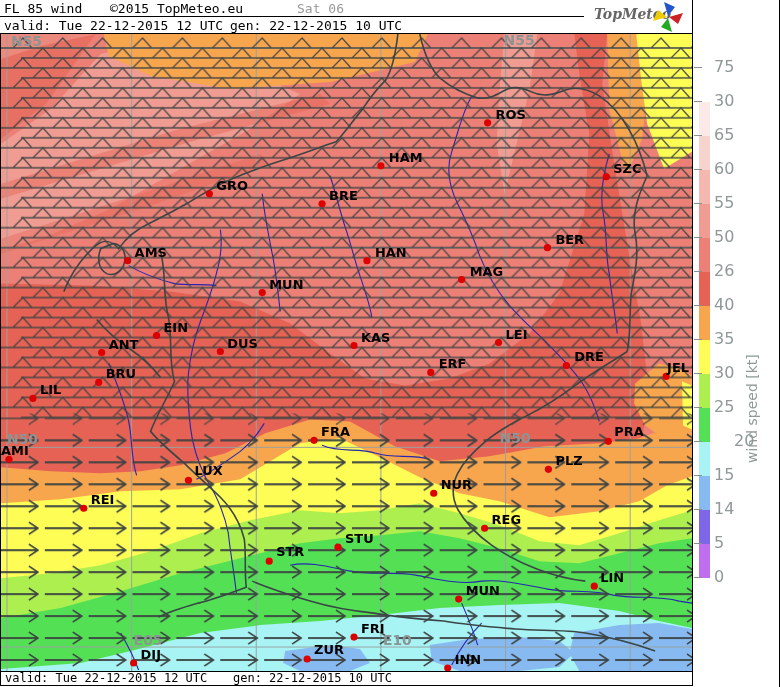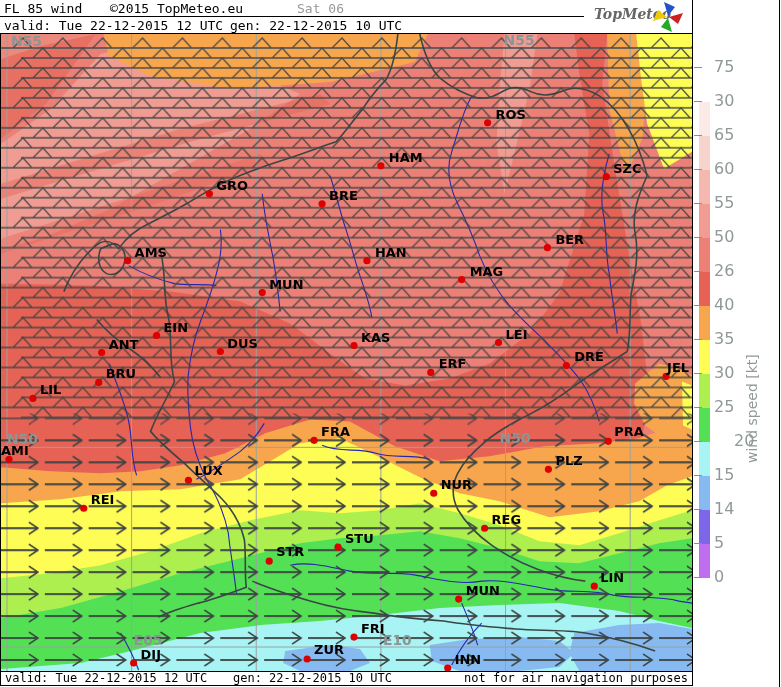--- a/index.html
+++ b/index.html
@@ -268,16 +268,15 @@
         <div class="ticklabel" style="top: 536px;">0</div>
       </div>
     <div id="legend-title">wind speed [kt]</div>
   </div>
 
   <div id="pageborder-right"></div>
 
   <div id="footer">
     <span class="f" style="left:4px">valid: Tue 22-12-2015 12 UTC</span>
     <span class="f" style="left:232px">gen: 22-12-2015 10 UTC</span>
-    <span class="f" style="right:4px">not for air navigation purposes</span>
   </div>
 
 </div>
 
 </body></html>

